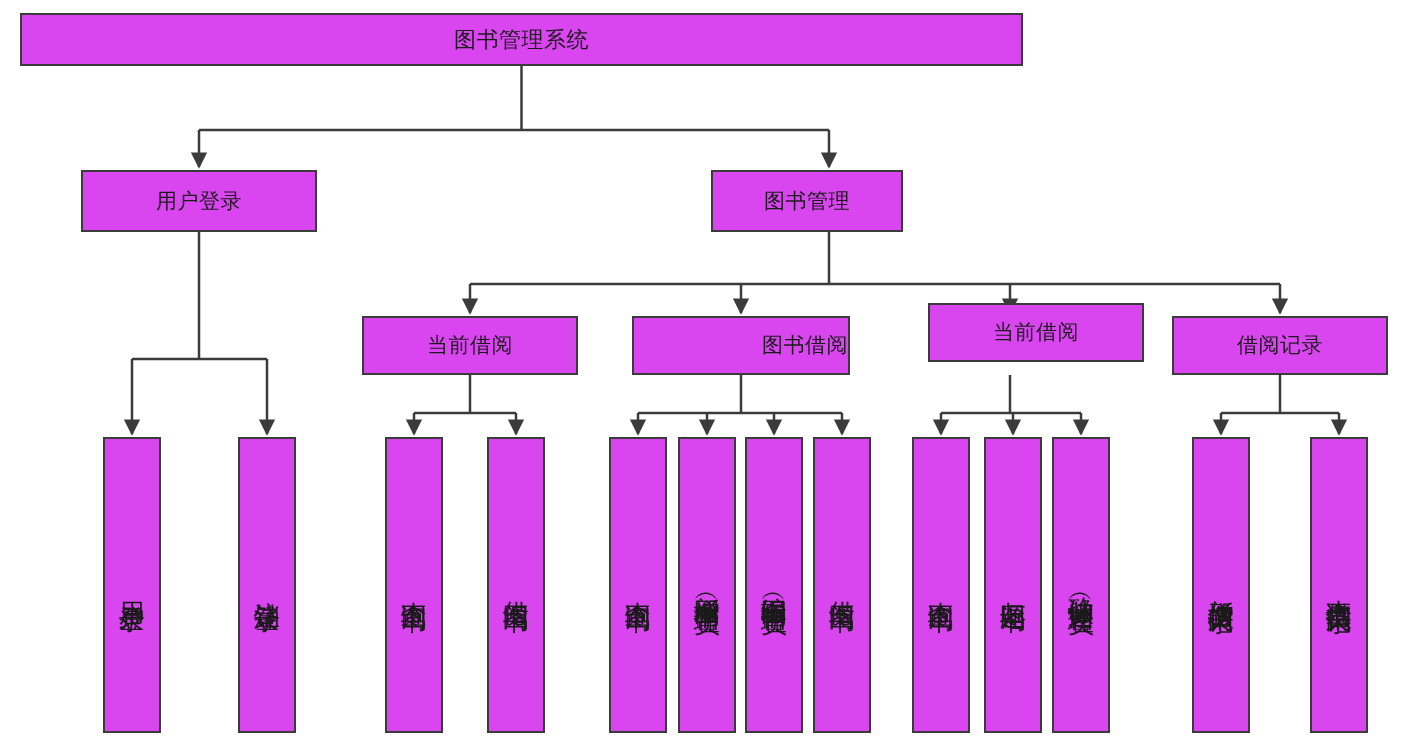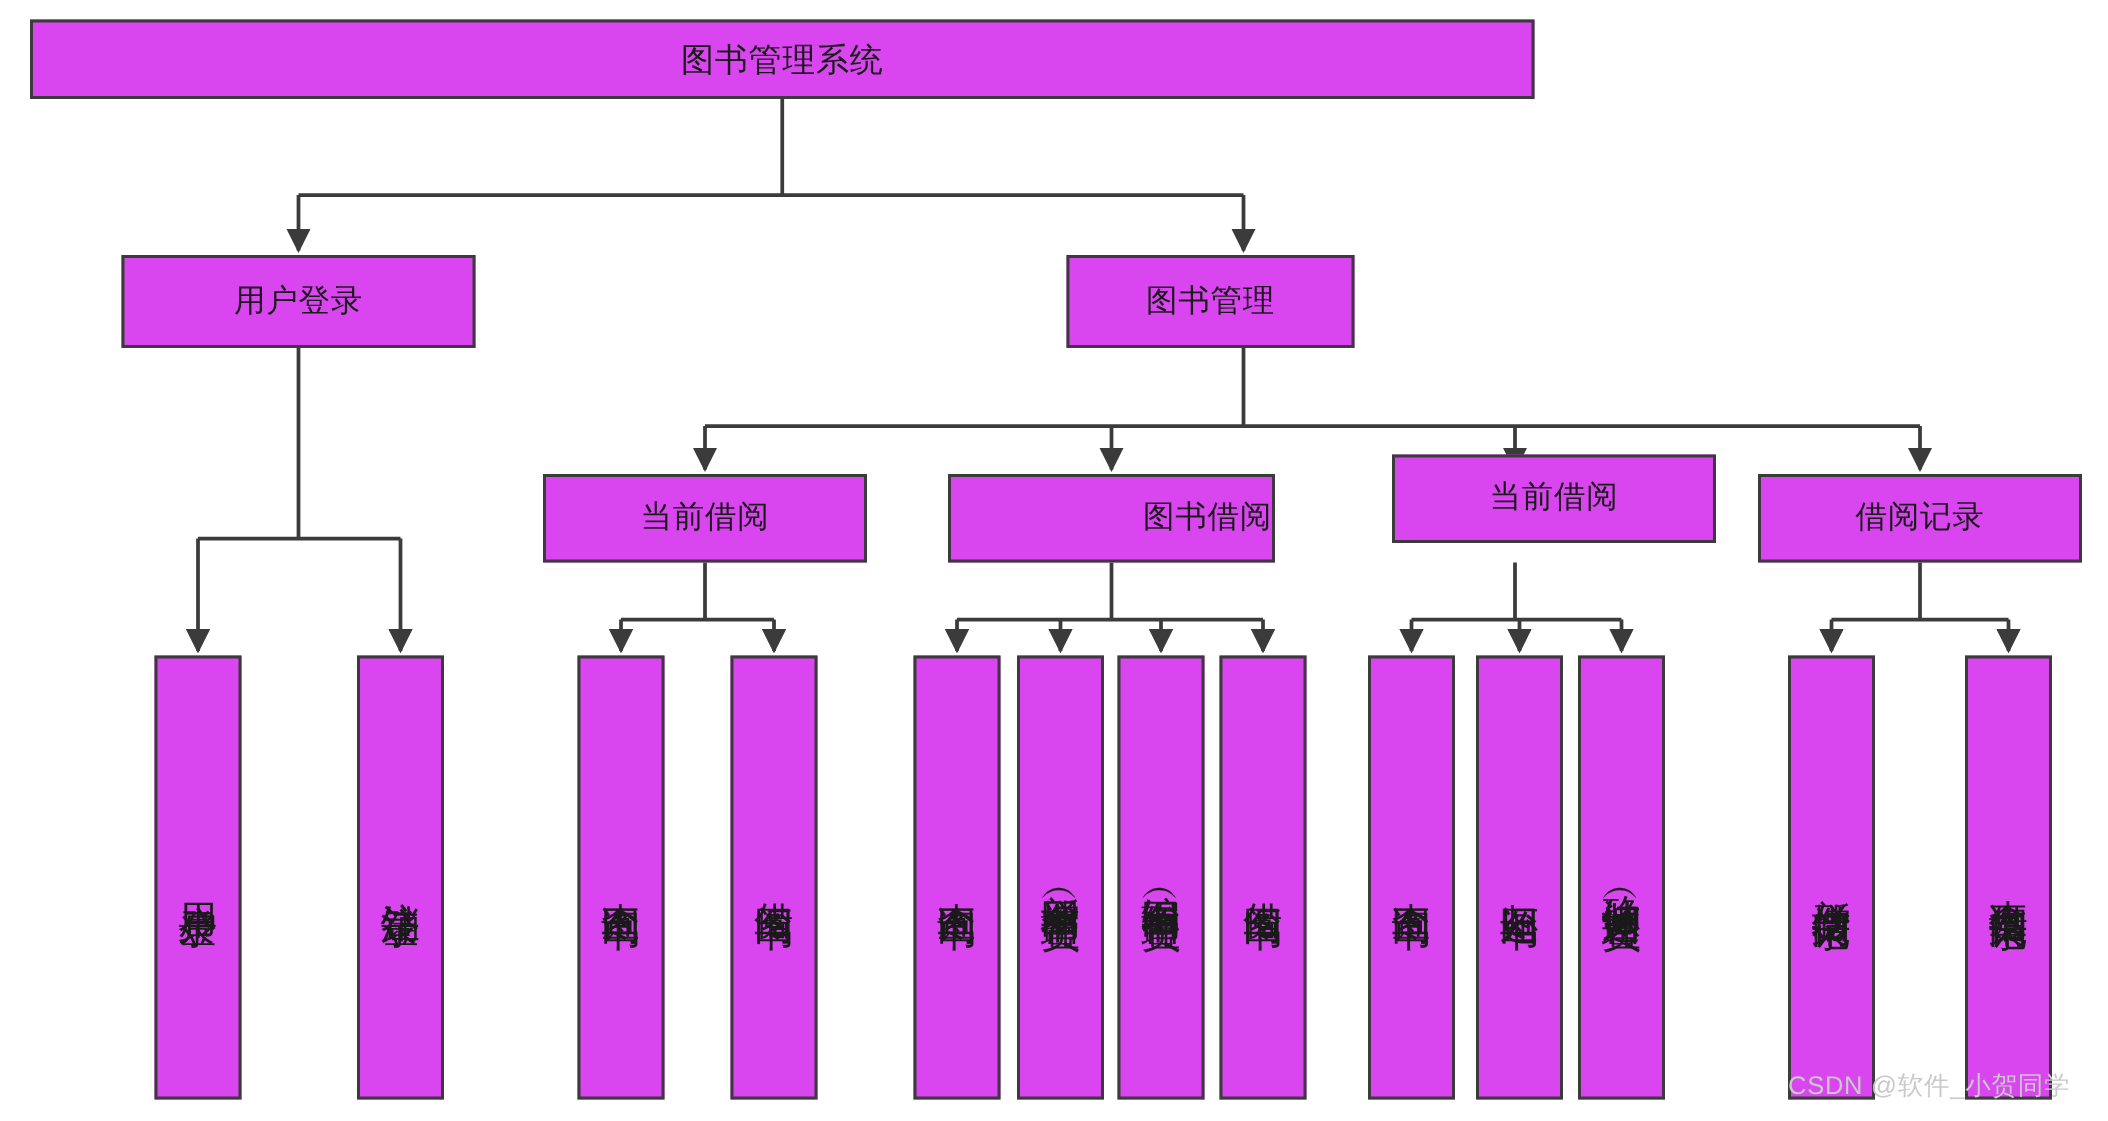--- a/index.html
+++ b/index.html
@@ -177,14 +177,13 @@
         <span class="label">确认归还（管理员）</span>
       </div>
       <div class="node vert" style="left: 1192px; top: 437px; width: 58px; height: 296px;">
         <span class="label">新增借阅记录</span>
       </div>
       <div class="node vert" style="left: 1310px; top: 437px; width: 58px; height: 296px;">
         <span class="label">查询借阅记录</span>
       </div>
     </div>
 
-  <div class="watermark" style="left: 1192px; top: 712px;">CSDN @软件_小贺同学</div>
 </div>
 
 </body></html>

